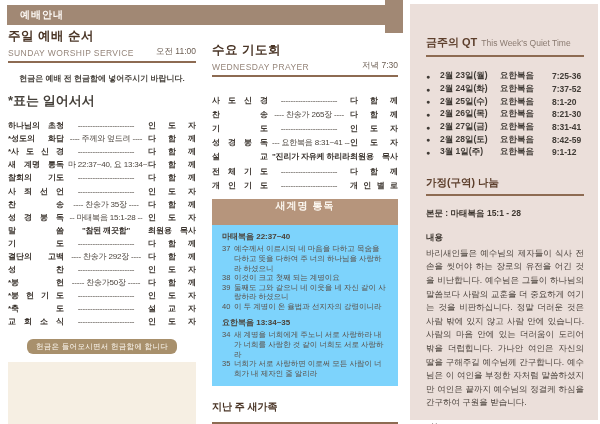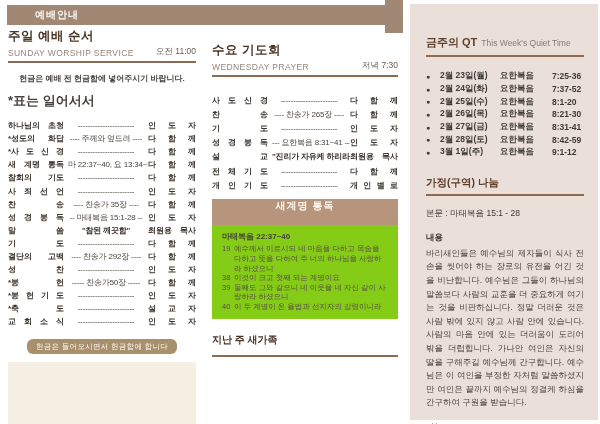--- a/index.html
+++ b/index.html
@@ -5,21 +5,21 @@
   * { margin:0; padding:0; box-sizing:border-box; }
   html,body { width:600px; height:424px; }
   body {
     position:relative; background:#ffffff; overflow:hidden;
     font-family:"Liberation Sans", sans-serif; color:#3f3832;
     -webkit-font-smoothing:antialiased;
   }
   
   .top-bar { position:absolute; left:7px; top:5px; width:378px; height:20px;
     background:#a1887460; background:#a18874; }
-  .top-bar span { display:block; line-height:20px; padding-left:28px;
+  .top-bar span { display:block; line-height:20px; padding-left:13px;
     color:#fdf9f5; font-size:10px; font-weight:bold; letter-spacing:1px; }
   .top-bar-cap { position:absolute; left:385px; top:0; width:18px; height:33px; background:#a18874; }
 
   
   .sec-head { border-bottom:2px solid #8d6b52; padding-bottom:3px; }
   .sec-title { font-size:12.5px; font-weight:bold; color:#4a3526; letter-spacing:0.5px; }
   .sec-sub-row { display:flex; justify-content:space-between; align-items:flex-end; margin-top:1px; }
   .sec-sub { font-size:8.5px; color:#95857a; letter-spacing:0.4px; }
   .sec-time { font-size:8.5px; color:#6b5d52; }
 
@@ -42,21 +42,21 @@
   .pt-sub { font-size:8px; color:#95857a; margin-left:4px; }
   .pt-box { margin-top:3px; height:62px; background:#f6efe3; }
 
   
   .col-mid { position:absolute; left:212px; top:42px; width:186px; }
   .col-mid .rows { margin-top:16px; }
   .col-mid .svc-row { height:14.2px; }
   .nc-box { margin-top:7px; }
   .nc-head { background:#b6957c; color:#fbf6ef; text-align:center; font-size:10px;
     font-weight:600; height:26px; line-height:14px; letter-spacing:1px; }
-  .nc-body { background:#84cc16; padding:6px 10px 8px 10px; }
+  .nc-body { background:#7dd3fc; padding:6px 10px 8px 10px; }
   .nc-sec + .nc-sec { margin-top:6px; }
   .nc-sec-title { font-size:8px; font-weight:bold; color:#4a4037; margin-bottom:2px; }
   .verse { display:flex; font-size:7.5px; line-height:9.6px; color:#5a4f47; }
   .v-num { width:12px; flex:none; }
   .v-text { flex:1; }
   .nf { margin-top:10px; }
   .nf-head { border-bottom:2px solid #8d6b52; padding-bottom:8px; }
   .nf-title { font-size:10px; font-weight:bold; color:#4a3526; }
 
   
@@ -66,21 +66,21 @@
   .qt-title { font-size:11px; font-weight:bold; color:#5d3f2c; }
   .qt-sub { font-size:8.5px; color:#8a7a70; margin-left:4px; }
   .qt-list { margin-top:13px; }
   .qt-row { display:flex; align-items:center; height:12.7px; font-size:8.5px; color:#3f3a35; font-weight:600; }
   .qt-bullet { width:14px; text-align:left; font-size:7px; color:#3f3a35; }
   .qt-date { width:60px; }
   .qt-book { width:52px; }
   .qt-range { flex:1; }
   .sh-head { margin-top:13px; border-bottom:2px solid #8d6b52; padding-bottom:4px; }
   .sh-title { font-size:10.5px; font-weight:bold; color:#5d3f2c; }
-  .sh-scripture { margin-top:12px; font-size:8.5px; font-weight:normal; color:#3d362f; }
+  .sh-scripture { margin-top:12px; font-size:8.5px; font-weight:bold; color:#3d362f; }
   .sh-label { margin-top:12px; font-size:8.5px; font-weight:bold; color:#3d362f; }
   .sh-content { margin-top:3px; font-size:8.5px; line-height:13.6px; text-align:justify; color:#4a423c; }
   .sh-q { margin-top:3px; font-size:8.5px; line-height:11.5px; color:#4a423c;
     padding-left:10px; text-indent:-10px; }
 </style>
 </head>
 <body>
 
 <div class="top-bar">
   <span>예배안내</span>
@@ -232,34 +232,45 @@
         <span class="svc-role">개 인 별 로</span>
       </div>
     </div>
 
   <div class="nc-box">
     <div class="nc-head">새계명 통독</div>
     <div class="nc-body" id="nc-body">
         <div class="nc-sec">
           <div class="nc-sec-title">마태복음 22:37~40</div>
           <div class="verse">
-            <span class="v-num">19</span>
+            <span class="v-num">37</span>
             <span class="v-text">예수께서 이르시되 네 마음을 다하고 목숨을 다하고 뜻을 다하여 주 너의 하나님을 사랑하라 하셨으니</span>
           </div>
           <div class="verse">
             <span class="v-num">38</span>
             <span class="v-text">이것이 크고 첫째 되는 계명이요</span>
           </div>
           <div class="verse">
             <span class="v-num">39</span>
             <span class="v-text">둘째도 그와 같으니 네 이웃을 네 자신 같이 사랑하라 하셨으니</span>
           </div>
           <div class="verse">
             <span class="v-num">40</span>
             <span class="v-text">이 두 계명이 온 율법과 선지자의 강령이니라</span>
+          </div>
+        </div>
+        <div class="nc-sec">
+          <div class="nc-sec-title">요한복음 13:34~35</div>
+          <div class="verse">
+            <span class="v-num">34</span>
+            <span class="v-text">새 계명을 너희에게 주노니 서로 사랑하라 내가 너희를 사랑한 것 같이 너희도 서로 사랑하라</span>
+          </div>
+          <div class="verse">
+            <span class="v-num">35</span>
+            <span class="v-text">너희가 서로 사랑하면 이로써 모든 사람이 너희가 내 제자인 줄 알리라</span>
           </div>
         </div>
       </div>
   </div>
 
   <div class="nf">
     <div class="nf-head">
       <span class="nf-title">지난 주 새가족</span>
     </div>
   </div>

